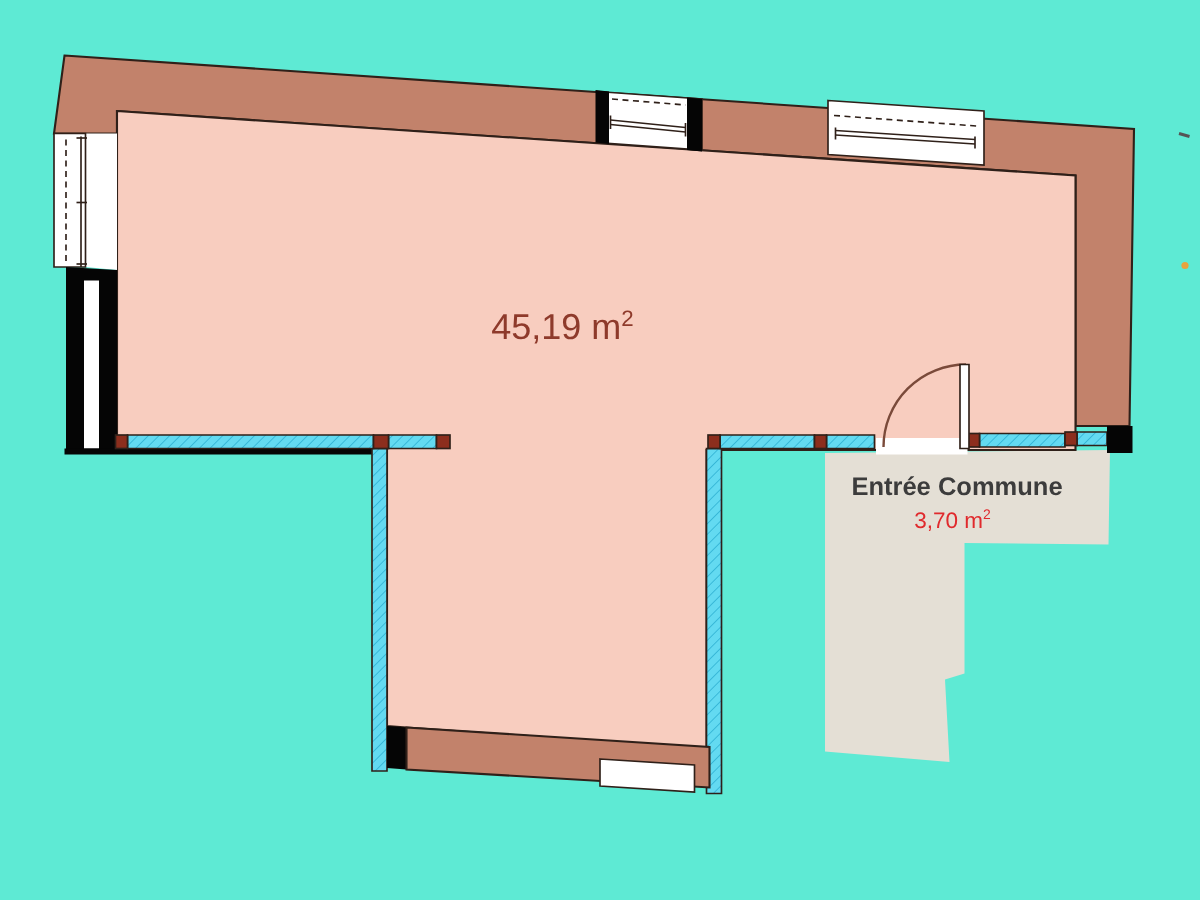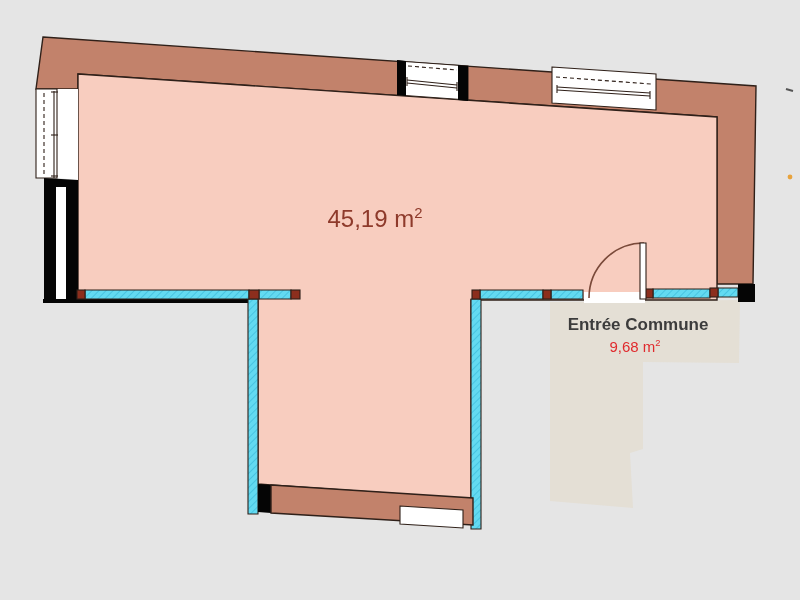--- a/index.html
+++ b/index.html
@@ -1,16 +1,16 @@
 <!DOCTYPE html>
 <html><head>
 <meta charset="utf-8">
 <style>
   html,body{margin:0;padding:0;background:#ffffff;}
-  .canvas{position:relative;width:800px;height:600px;background:#e5e5e5;overflow:hidden;
+  .canvas{position:relative;width:800px;height:600px;background:#5eead4;overflow:hidden;
           font-family:"Liberation Sans", sans-serif;}
   svg{position:absolute;left:0;top:0;}
   .ol      {stroke:#2f2019;stroke-width:1.4;}
   .ol-thin {stroke:#2f2019;stroke-width:1.1;}
   .no-st   {stroke:none;}
   .white   {fill:#ffffff;}
   .blackf  {fill:#050505;}
   .lineD   {stroke:#2f2019;stroke-width:1.1;fill:none;}
   .dash    {stroke-dasharray:4,3;}
   .label{position:absolute;text-align:center;width:200px;line-height:1.15;}
@@ -102,16 +102,16 @@
 
   <div class="label" id="main-area-label" style="color:#8e3a2b;">
     <span>45,19 m</span><sup>2</sup>
   </div>
 
   <div class="label" id="entry-name-label" style="color:#3c3c3c;">
     <span>Entrée Commune</span>
   </div>
 
   <div class="label" id="entry-area-label" style="color:#e02a2d;">
-    <span>9,68 m</span><sup>2</sup>
+    <span>3,70 m</span><sup>2</sup>
   </div>
 
 </div>
 
 </body></html>

